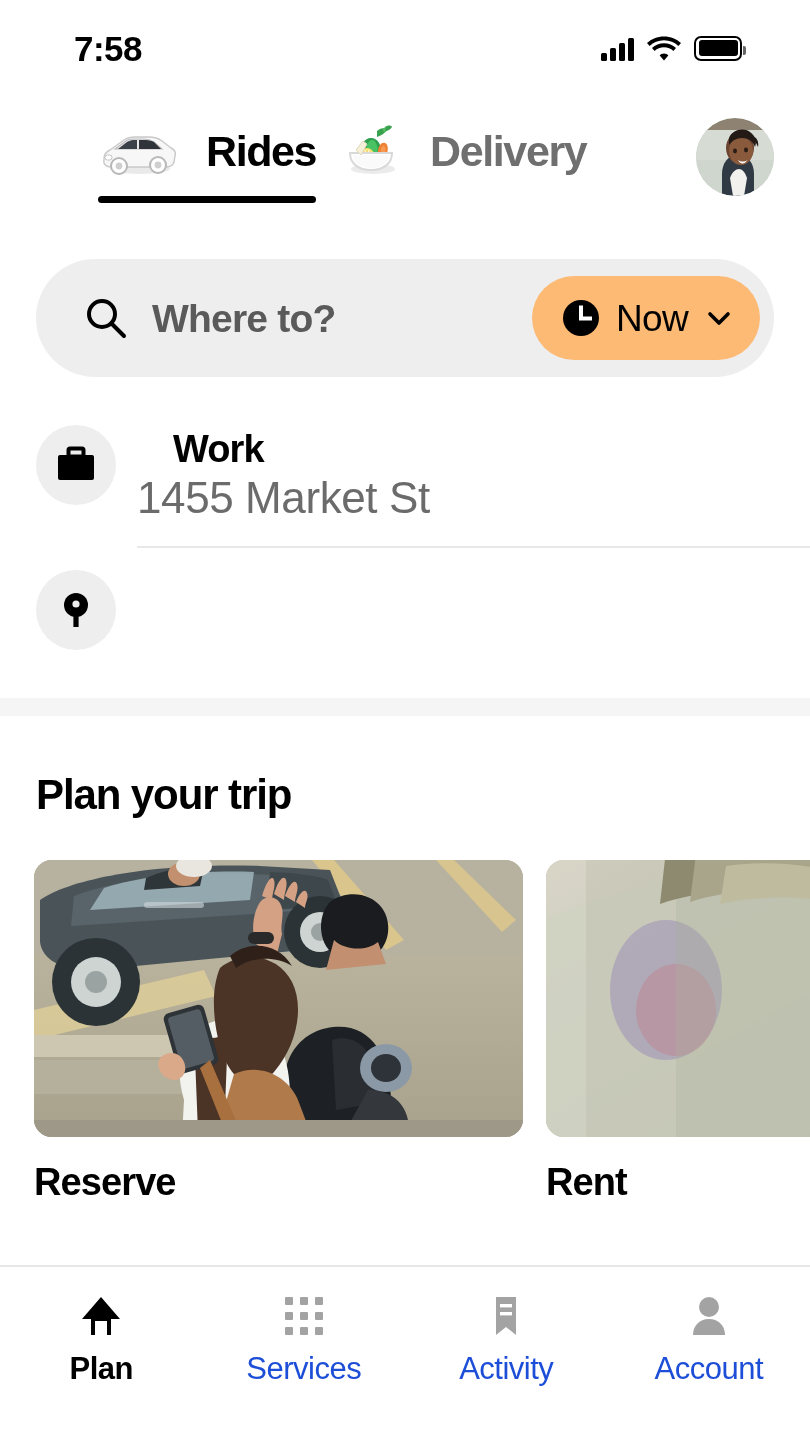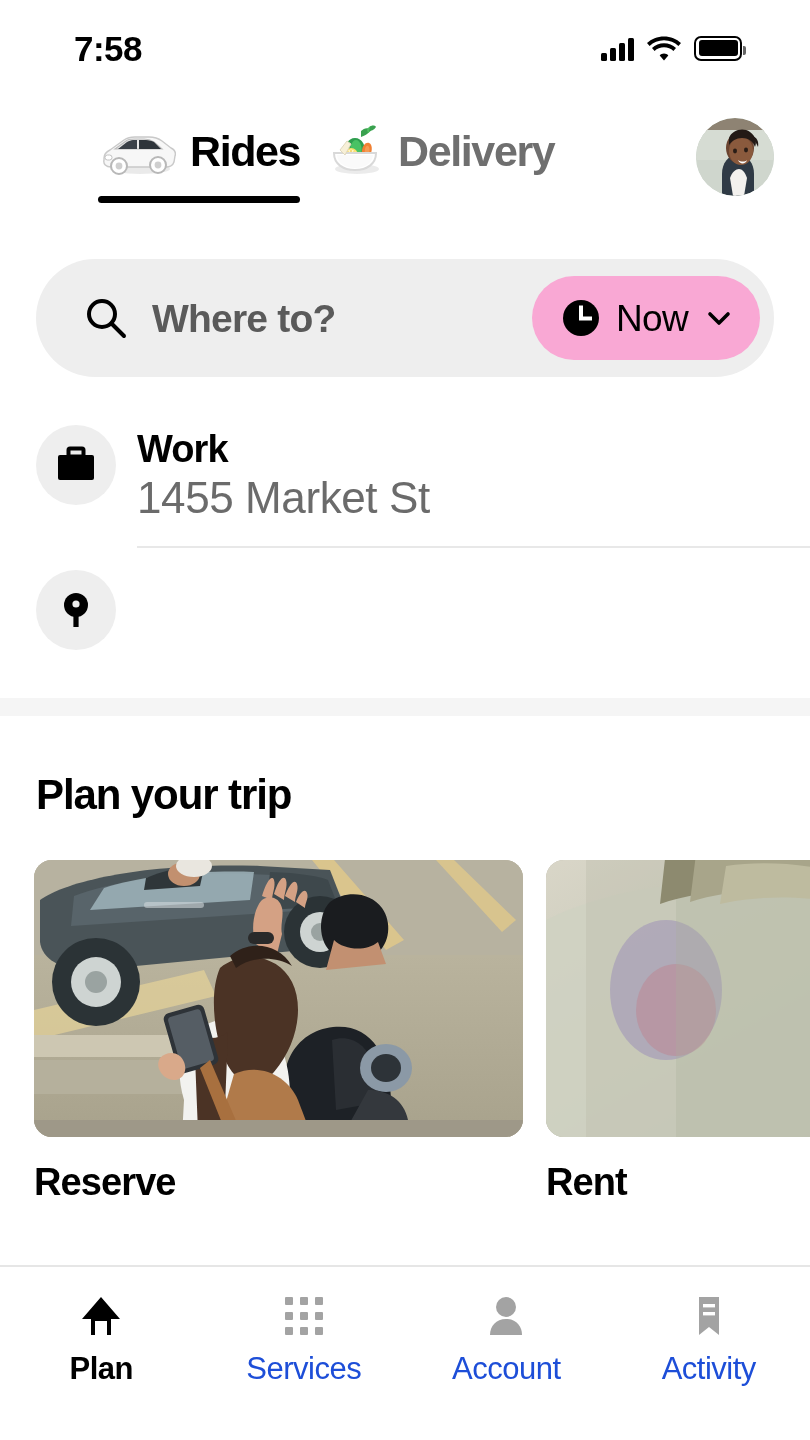--- a/index.html
+++ b/index.html
@@ -97,21 +97,21 @@
   .mode-tabs {
     display: flex;
     align-items: center;
     gap: 26px;
     flex: 1 1 auto;
     padding-left: 62px;
   }
   .mode-tab {
     display: flex;
     align-items: center;
-    gap: 14px;
+    gap: 30px;
     padding-bottom: 12px;
     position: relative;
     cursor: pointer;
   }
   .mode-tab .mode-label {
     font-size: 43px;
     font-weight: 700;
     letter-spacing: -1.4px;
     line-height: 1;
     color: #6f6f6f;
@@ -172,21 +172,21 @@
     flex: 1 1 auto;
     font-size: 39px;
     font-weight: 600;
     letter-spacing: -0.8px;
     color: #5a5a5a;
     line-height: 1;
   }
   .now-pill {
     flex: 0 0 auto;
     height: 84px;
-    background: #f9a8d4;
+    background: #fdba74;
     border-radius: 48px;
     display: flex;
     align-items: center;
     gap: 16px;
     padding: 0 26px 0 30px;
     cursor: pointer;
   }
   .clock-icon { width: 38px; height: 38px; display: block; flex: 0 0 auto;}
   .now-label {
     font-size: 37px;
@@ -216,20 +216,21 @@
     margin-right: 21px;
   }
   .place-icon svg { display: block; }
   .place-text { flex: 1 1 auto; padding-top: 2px; min-width: 0; }
   .place-title {
     font-size: 38px;
     font-weight: 600;
     letter-spacing: -0.9px;
     color: #000;
     line-height: 1.18;
+    margin-left: 36px;
   }
   .place-sub {
     font-size: 44px;
     font-weight: 400;
     letter-spacing: -0.4px;
     color: #6b6b6b;
     line-height: 1.18;
   }
   .place-divider {
     height: 2px;
@@ -603,30 +604,30 @@
             <i></i>
             <i></i>
             <i></i>
           </span>
       </span>
       <span class="nav-label">Services</span>
     </div>
 
     <div class="nav-item">
       <svg class="nav-icon" viewBox="0 0 46 46">
-        <circle cx="23" cy="14" r="10" fill="#a3a3a3"></circle>
-        <path d="M23 26c10 0 16 7 16 16H7c0-9 6-16 16-16z" fill="#a3a3a3"></path>
-      </svg>
-      <span class="nav-label">Account</span>
-    </div>
-
-    <div class="nav-item">
-      <svg class="nav-icon" viewBox="0 0 46 46">
         <path d="M13 4h20v38l-10-8-10 8z" fill="#a3a3a3"></path>
         <rect x="17" y="11" width="12" height="3.4" fill="#fff"></rect>
         <rect x="17" y="19" width="12" height="3.4" fill="#fff"></rect>
       </svg>
       <span class="nav-label">Activity</span>
     </div>
 
+    <div class="nav-item">
+      <svg class="nav-icon" viewBox="0 0 46 46">
+        <circle cx="23" cy="14" r="10" fill="#a3a3a3"></circle>
+        <path d="M23 26c10 0 16 7 16 16H7c0-9 6-16 16-16z" fill="#a3a3a3"></path>
+      </svg>
+      <span class="nav-label">Account</span>
+    </div>
+
   </div>
 
 </div>
 
 </body></html>

